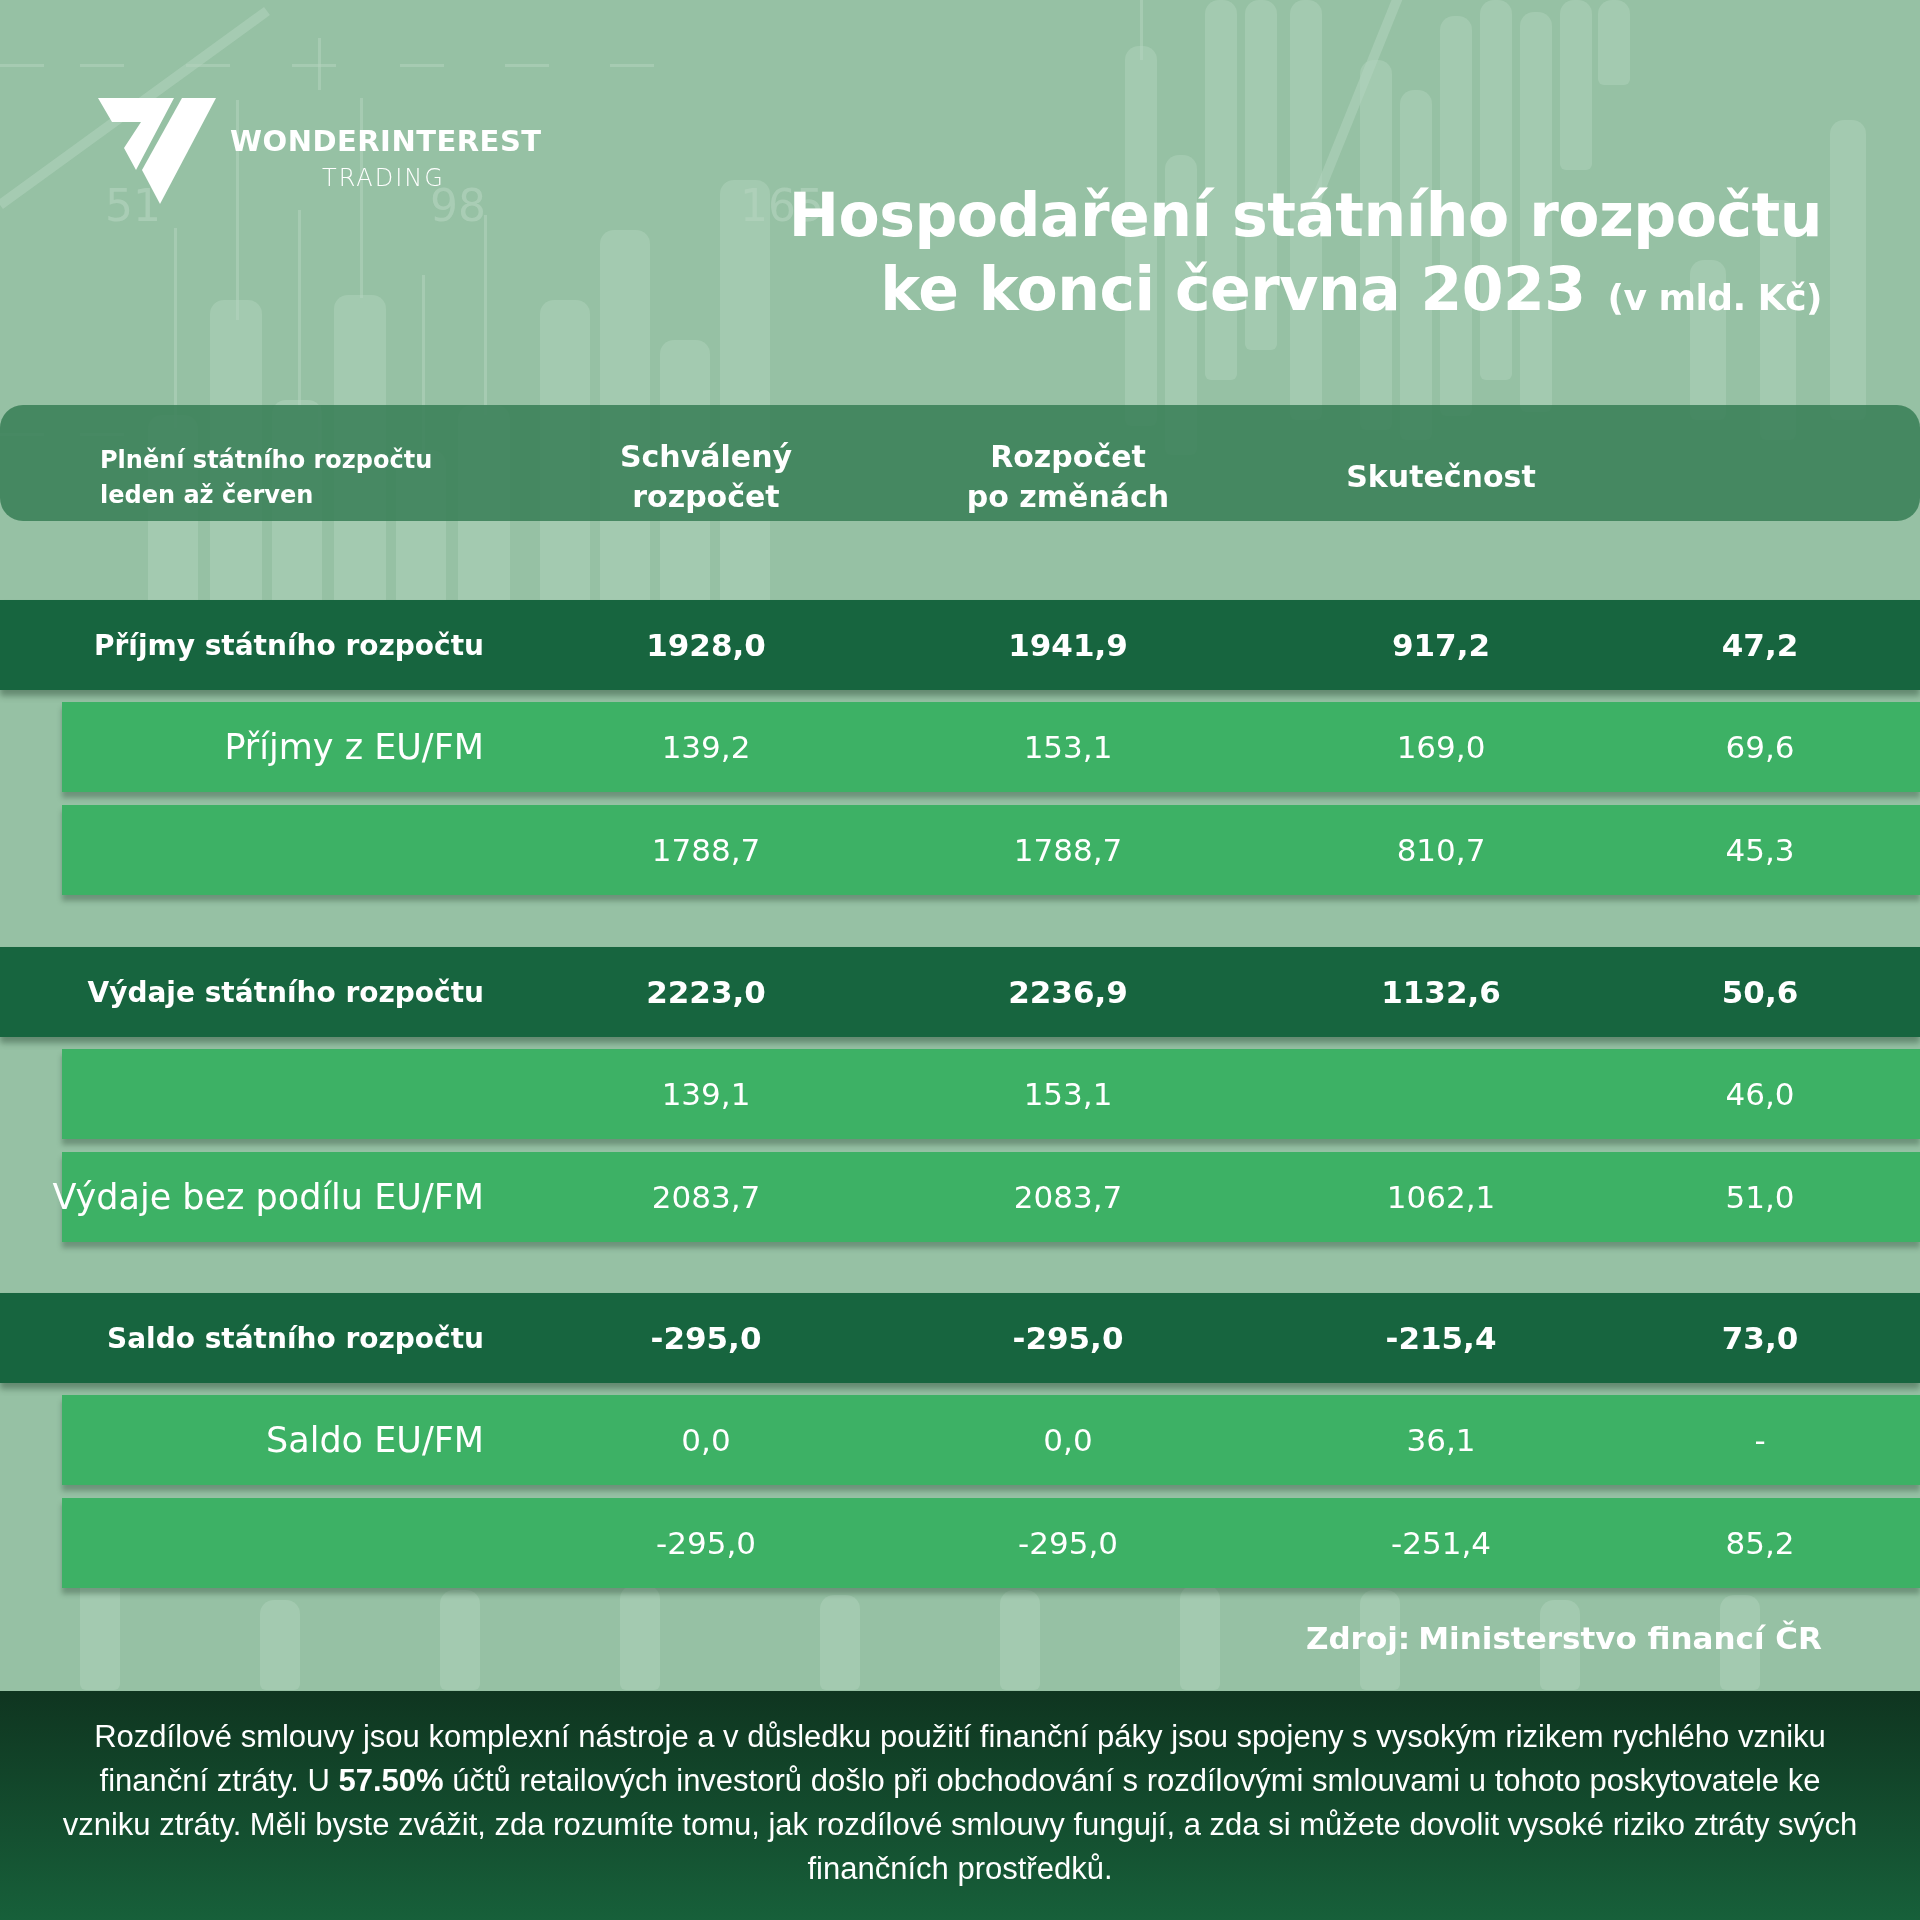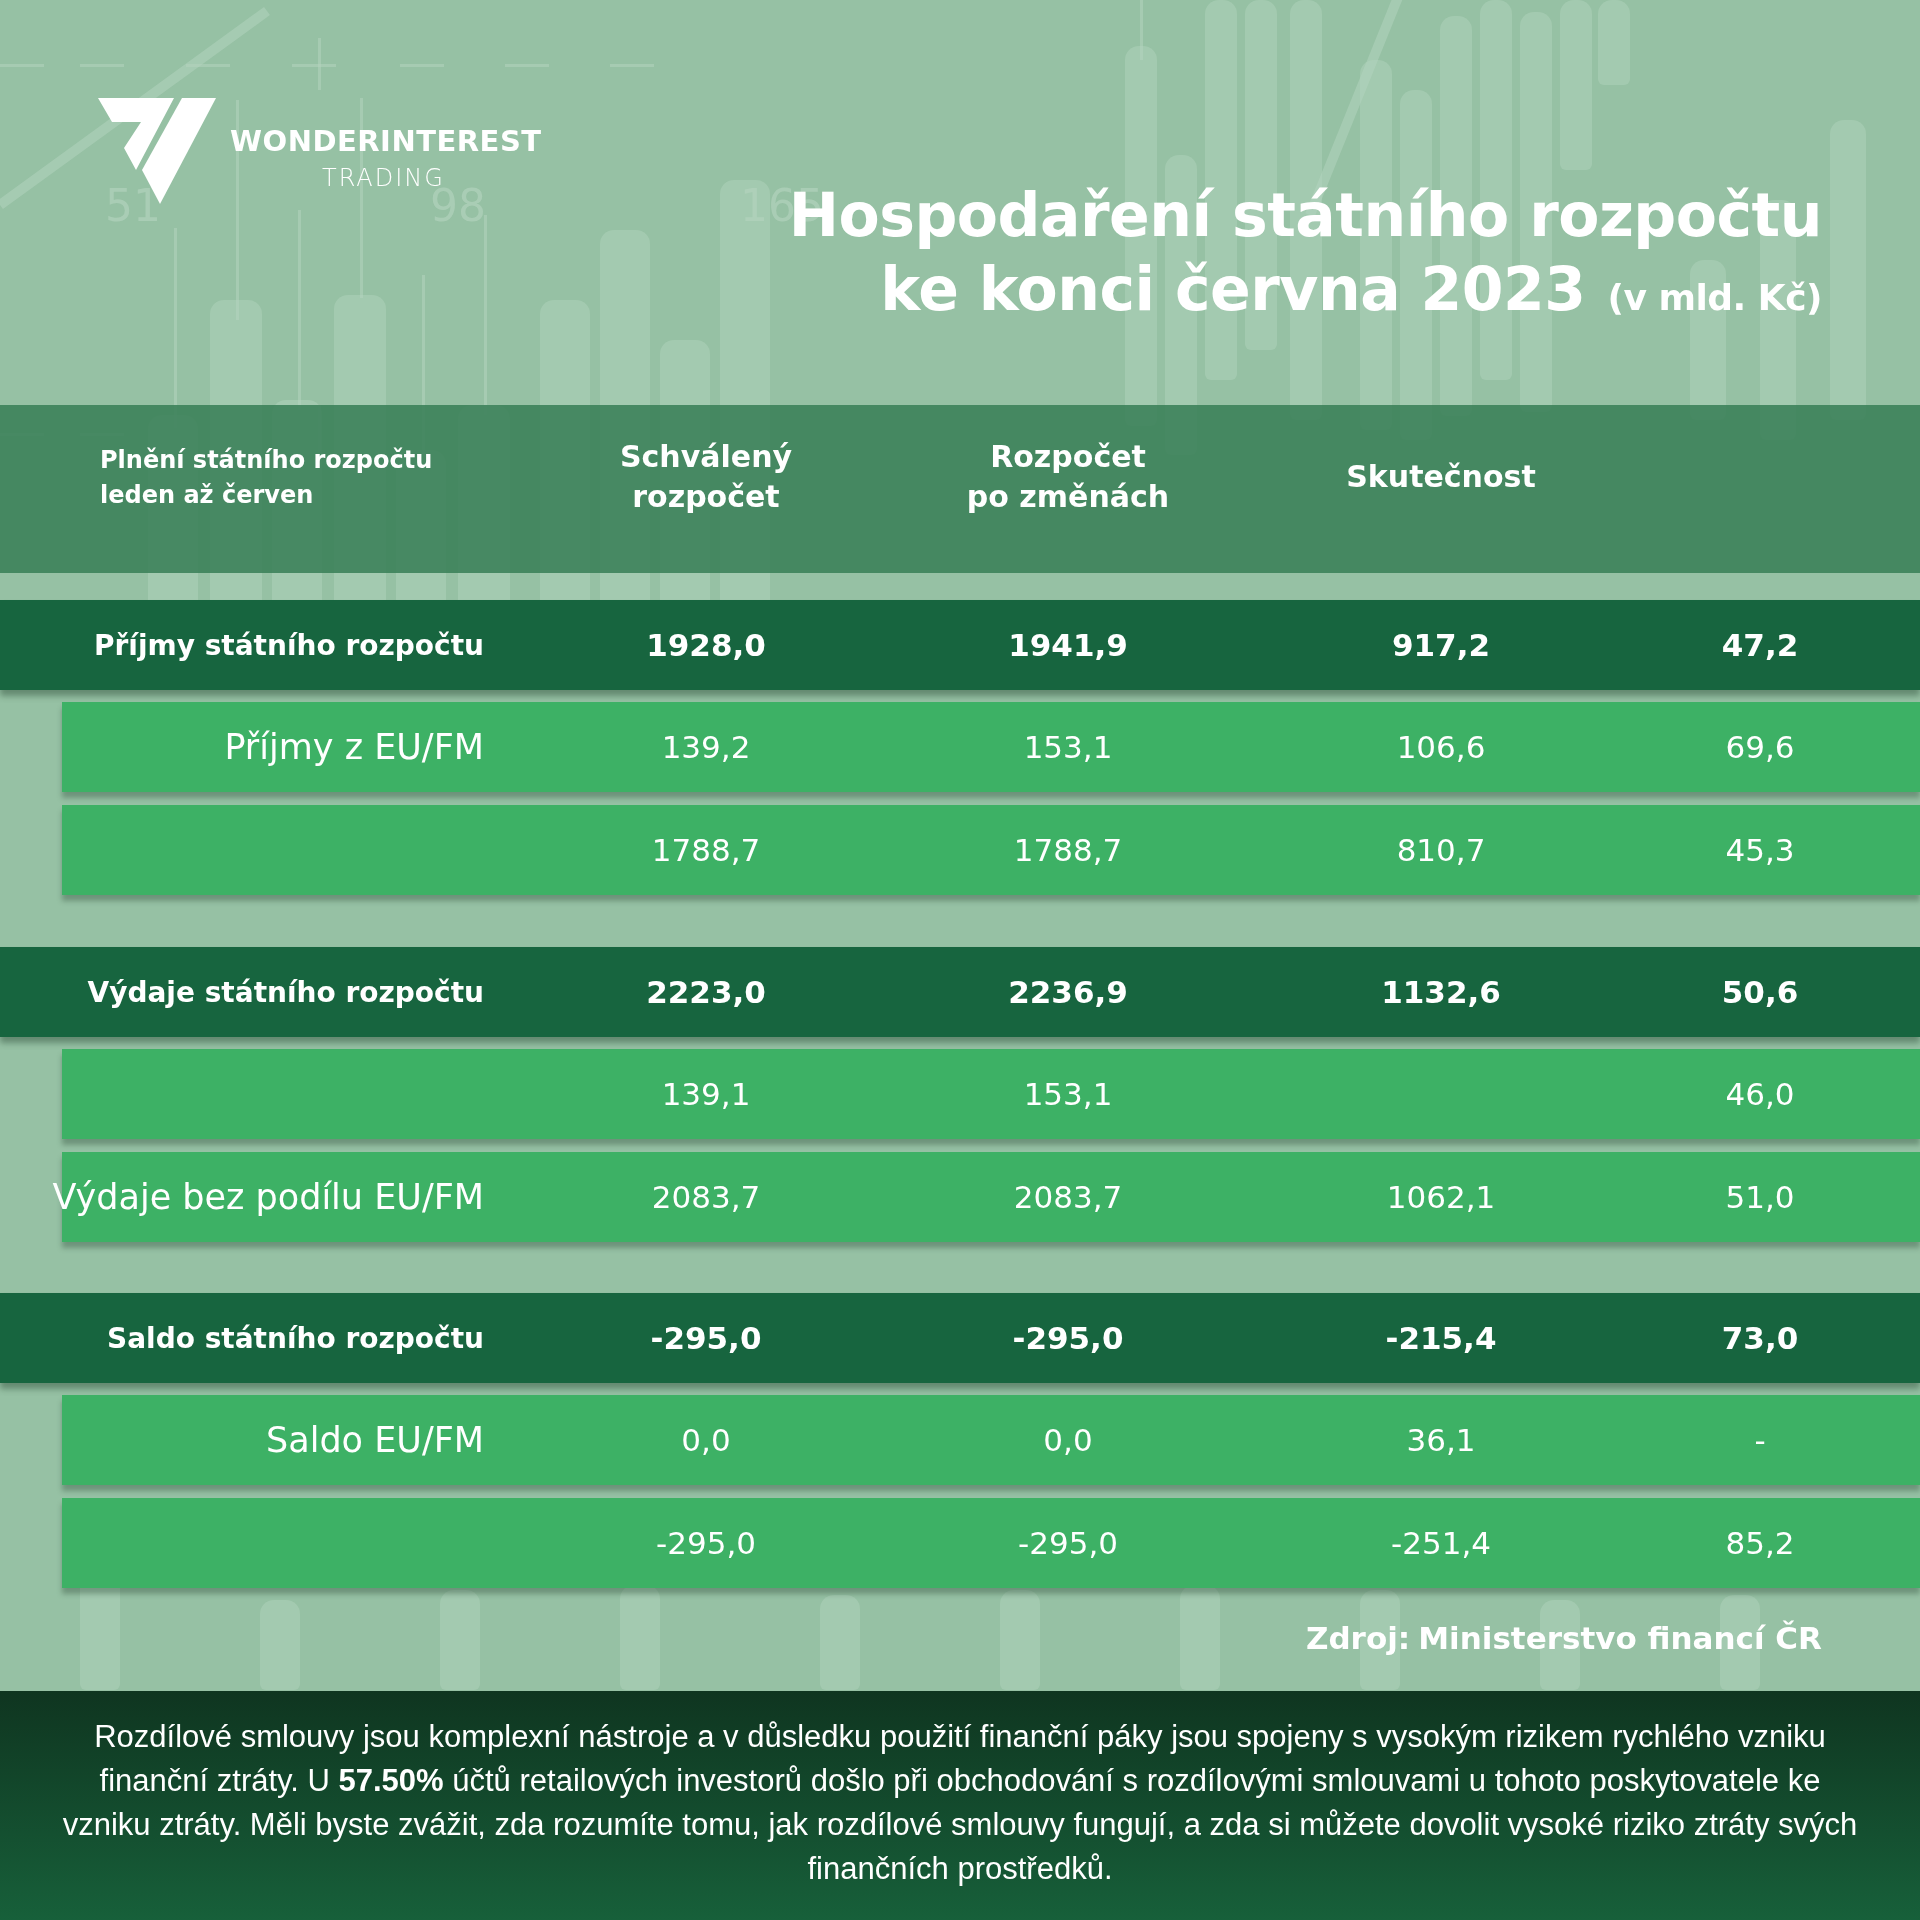--- a/index.html
+++ b/index.html
@@ -27,23 +27,23 @@
   .logo-sub { font-family: "DejaVu Sans", sans-serif; font-size: 24px; letter-spacing: 2px; color: #fff; margin-left: 92px; margin-top: 6px; font-weight: 300; }
 
   
   .title { position: absolute; right: 98px; top: 178px; text-align: right; font-family: "DejaVu Sans", sans-serif; font-weight: bold; color: #fff; }
   .title-line1 { font-size: 60px; line-height: 74px; letter-spacing: -0.5px; }
   .title-line2 { font-size: 60px; line-height: 74px; letter-spacing: -0.5px; }
   .title-unit { font-size: 36px; font-weight: bold; margin-left: 22px; }
 
   
   .thead {
-    position: absolute; left: 0; top: 405px; width: 1920px; height: 168px;
+    position: absolute; left: 0; top: 405px; width: 1920px; height: 116px;
     background: rgba(58,128,88,0.88);
-    display: flex; align-items: center;
+    display: flex; align-items: center; border-radius: 23px;
   }
   .th { font-family: "DejaVu Sans", sans-serif; font-weight: bold; color: #fff; text-align: center; position: absolute; }
   .th-first { left: 100px; width: 400px; text-align: left; font-size: 24px; line-height: 35px; }
   .th-col { font-size: 30px; line-height: 40px; }
 
   
   .row { position: absolute; display: block; }
   .row-main {
     left: 0; width: 1920px; height: 90px;
     background: #17653f;
@@ -183,21 +183,21 @@
   <div class="cell cell-label">Příjmy státního rozpočtu</div>
   <div class="cell cell-v c1">1928,0</div>
   <div class="cell cell-v c2">1941,9</div>
   <div class="cell cell-v c3">917,2</div>
   <div class="cell cell-v c4">47,2</div>
 </div>
 <div class="row row-sub sub" style="top:702px;">
   <div class="cell cell-label">Příjmy z EU/FM</div>
   <div class="cell cell-v c1">139,2</div>
   <div class="cell cell-v c2">153,1</div>
-  <div class="cell cell-v c3">106,6</div>
+  <div class="cell cell-v c3">169,0</div>
   <div class="cell cell-v c4">69,6</div>
 </div>
 <div class="row row-sub sub" style="top:805px;">
   <div class="cell cell-v c1">1788,7</div>
   <div class="cell cell-v c2">1788,7</div>
   <div class="cell cell-v c3">810,7</div>
   <div class="cell cell-v c4">45,3</div>
 </div>
 
 <div class="row row-main main" style="top:947px;">

